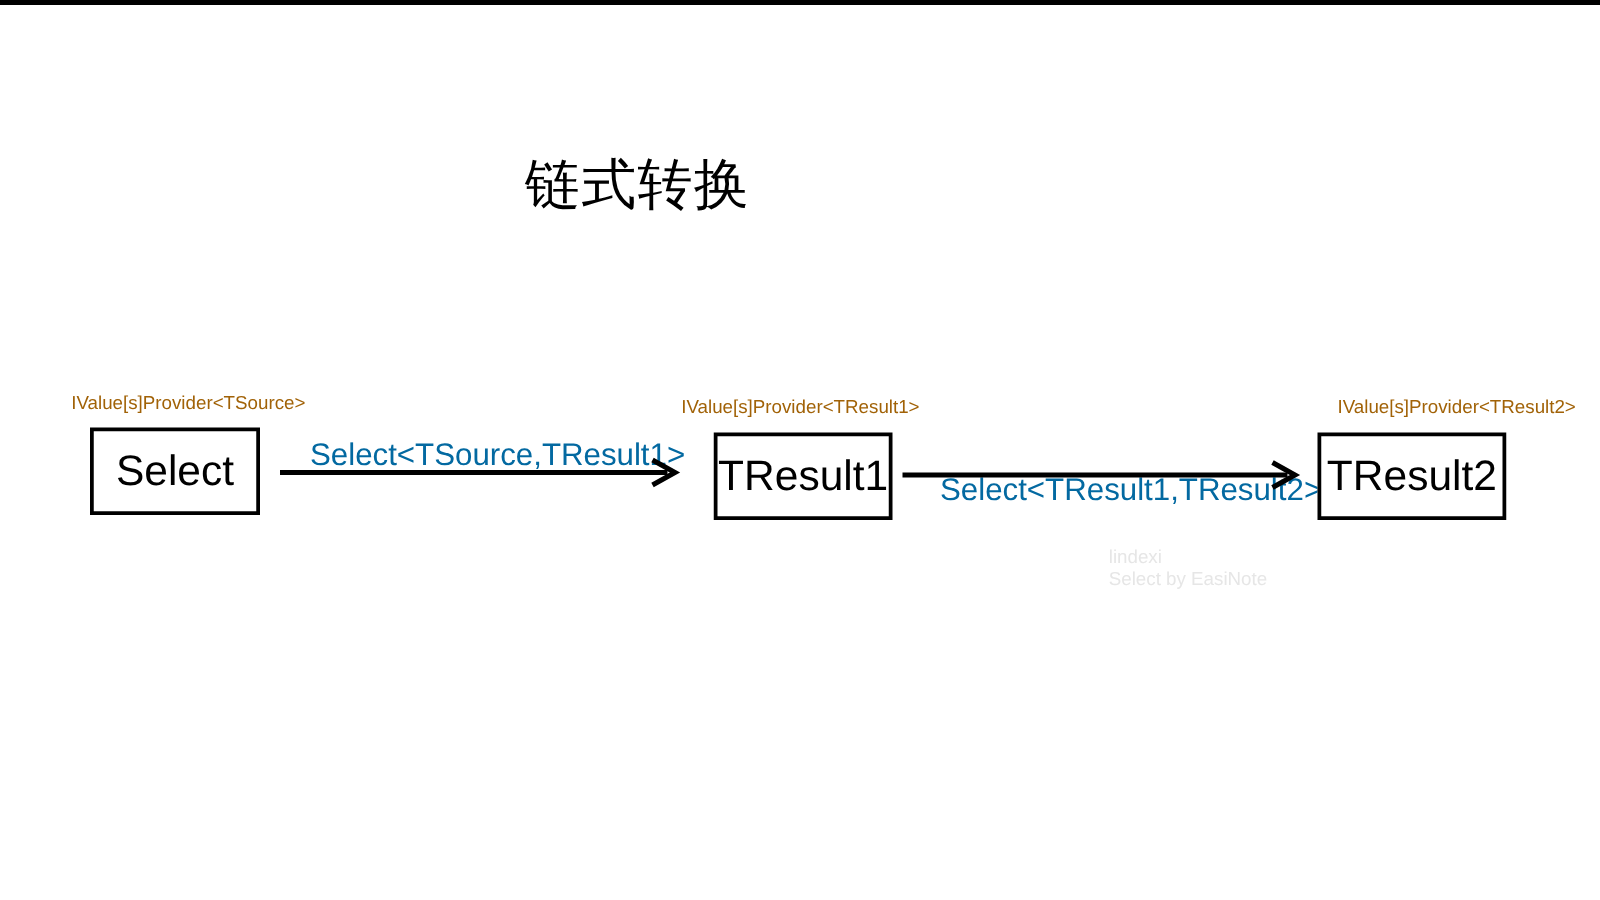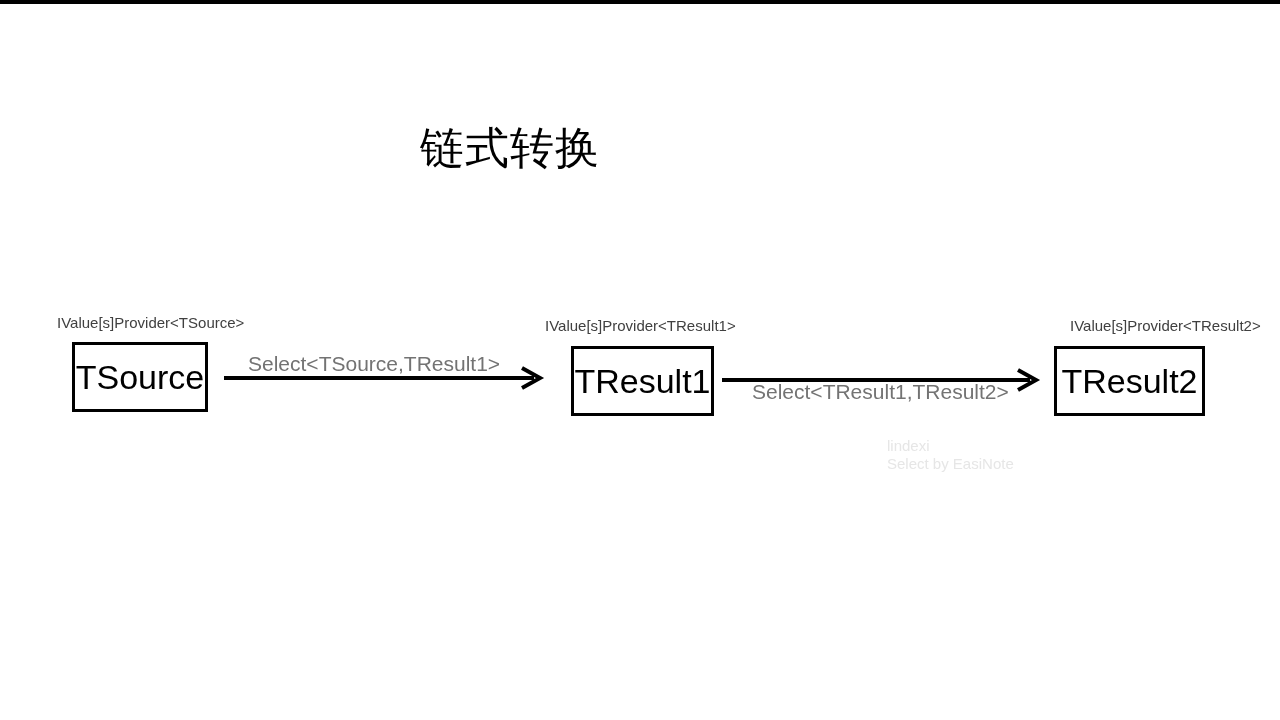--- a/index.html
+++ b/index.html
@@ -55,21 +55,21 @@
   .node-label {
     font-size: 34px;
     line-height: 34px;
     font-weight: 400;
     white-space: nowrap;
   }
   .node-caption {
     position: absolute;
     font-size: 15px;
     line-height: 18px;
-    color: #404040;
+    color: #a16207;
     white-space: nowrap;
   }
 
   #node-tsource  { left: 72px;   top: 342px; width: 136px; height: 70px; }
   #cap-tsource   { left: 57px;   top: 314px; }
 
   #node-tresult1 { left: 571px;  top: 346px; width: 143px; height: 70px; }
   #cap-tresult1  { left: 545px;  top: 317px; }
 
   #node-tresult2 { left: 1054px; top: 346px; width: 151px; height: 70px; }
@@ -79,23 +79,23 @@
   .arrow {
     position: absolute;
     height: 24px;
   }
   .arrow svg {
     display: block;
     overflow: visible;
   }
   .arrow-label {
     position: absolute;
-    font-size: 21px;
+    font-size: 25px;
     line-height: 24px;
-    color: #737373;
+    color: #0369a1;
     white-space: nowrap;
   }
   #arrow-1 { left: 224px; top: 366px; width: 320px; }
   #label-1 { left: 248px; top: 352px; }
   #arrow-2 { left: 722px; top: 368px; width: 318px; }
   #label-2 { left: 752px; top: 353px; margin-top: 27px; }
 
   
   .watermark {
     position: absolute;
@@ -113,21 +113,21 @@
 <body>
 
 <div class="slide">
 
   <div class="top-bar"></div>
 
   <div class="slide-title">链式转换</div>
 
   <div class="node-caption" id="cap-tsource">IValue[s]Provider&lt;TSource&gt;</div>
   <div class="node" id="node-tsource">
-    <span class="node-label">TSource</span>
+    <span class="node-label">Select</span>
   </div>
 
   <div class="arrow-label" id="label-1">Select&lt;TSource,TResult1&gt;</div>
   <div class="arrow" id="arrow-1">
     <svg width="320" height="24" viewBox="0 0 320 24">
       <line x1="0" y1="12" x2="310" y2="12" stroke="#000000" stroke-width="4"></line>
       <polyline points="298,2 316,12 298,22" fill="none" stroke="#000000" stroke-width="4" stroke-linecap="butt" stroke-linejoin="miter"></polyline>
     </svg>
   </div>
 

